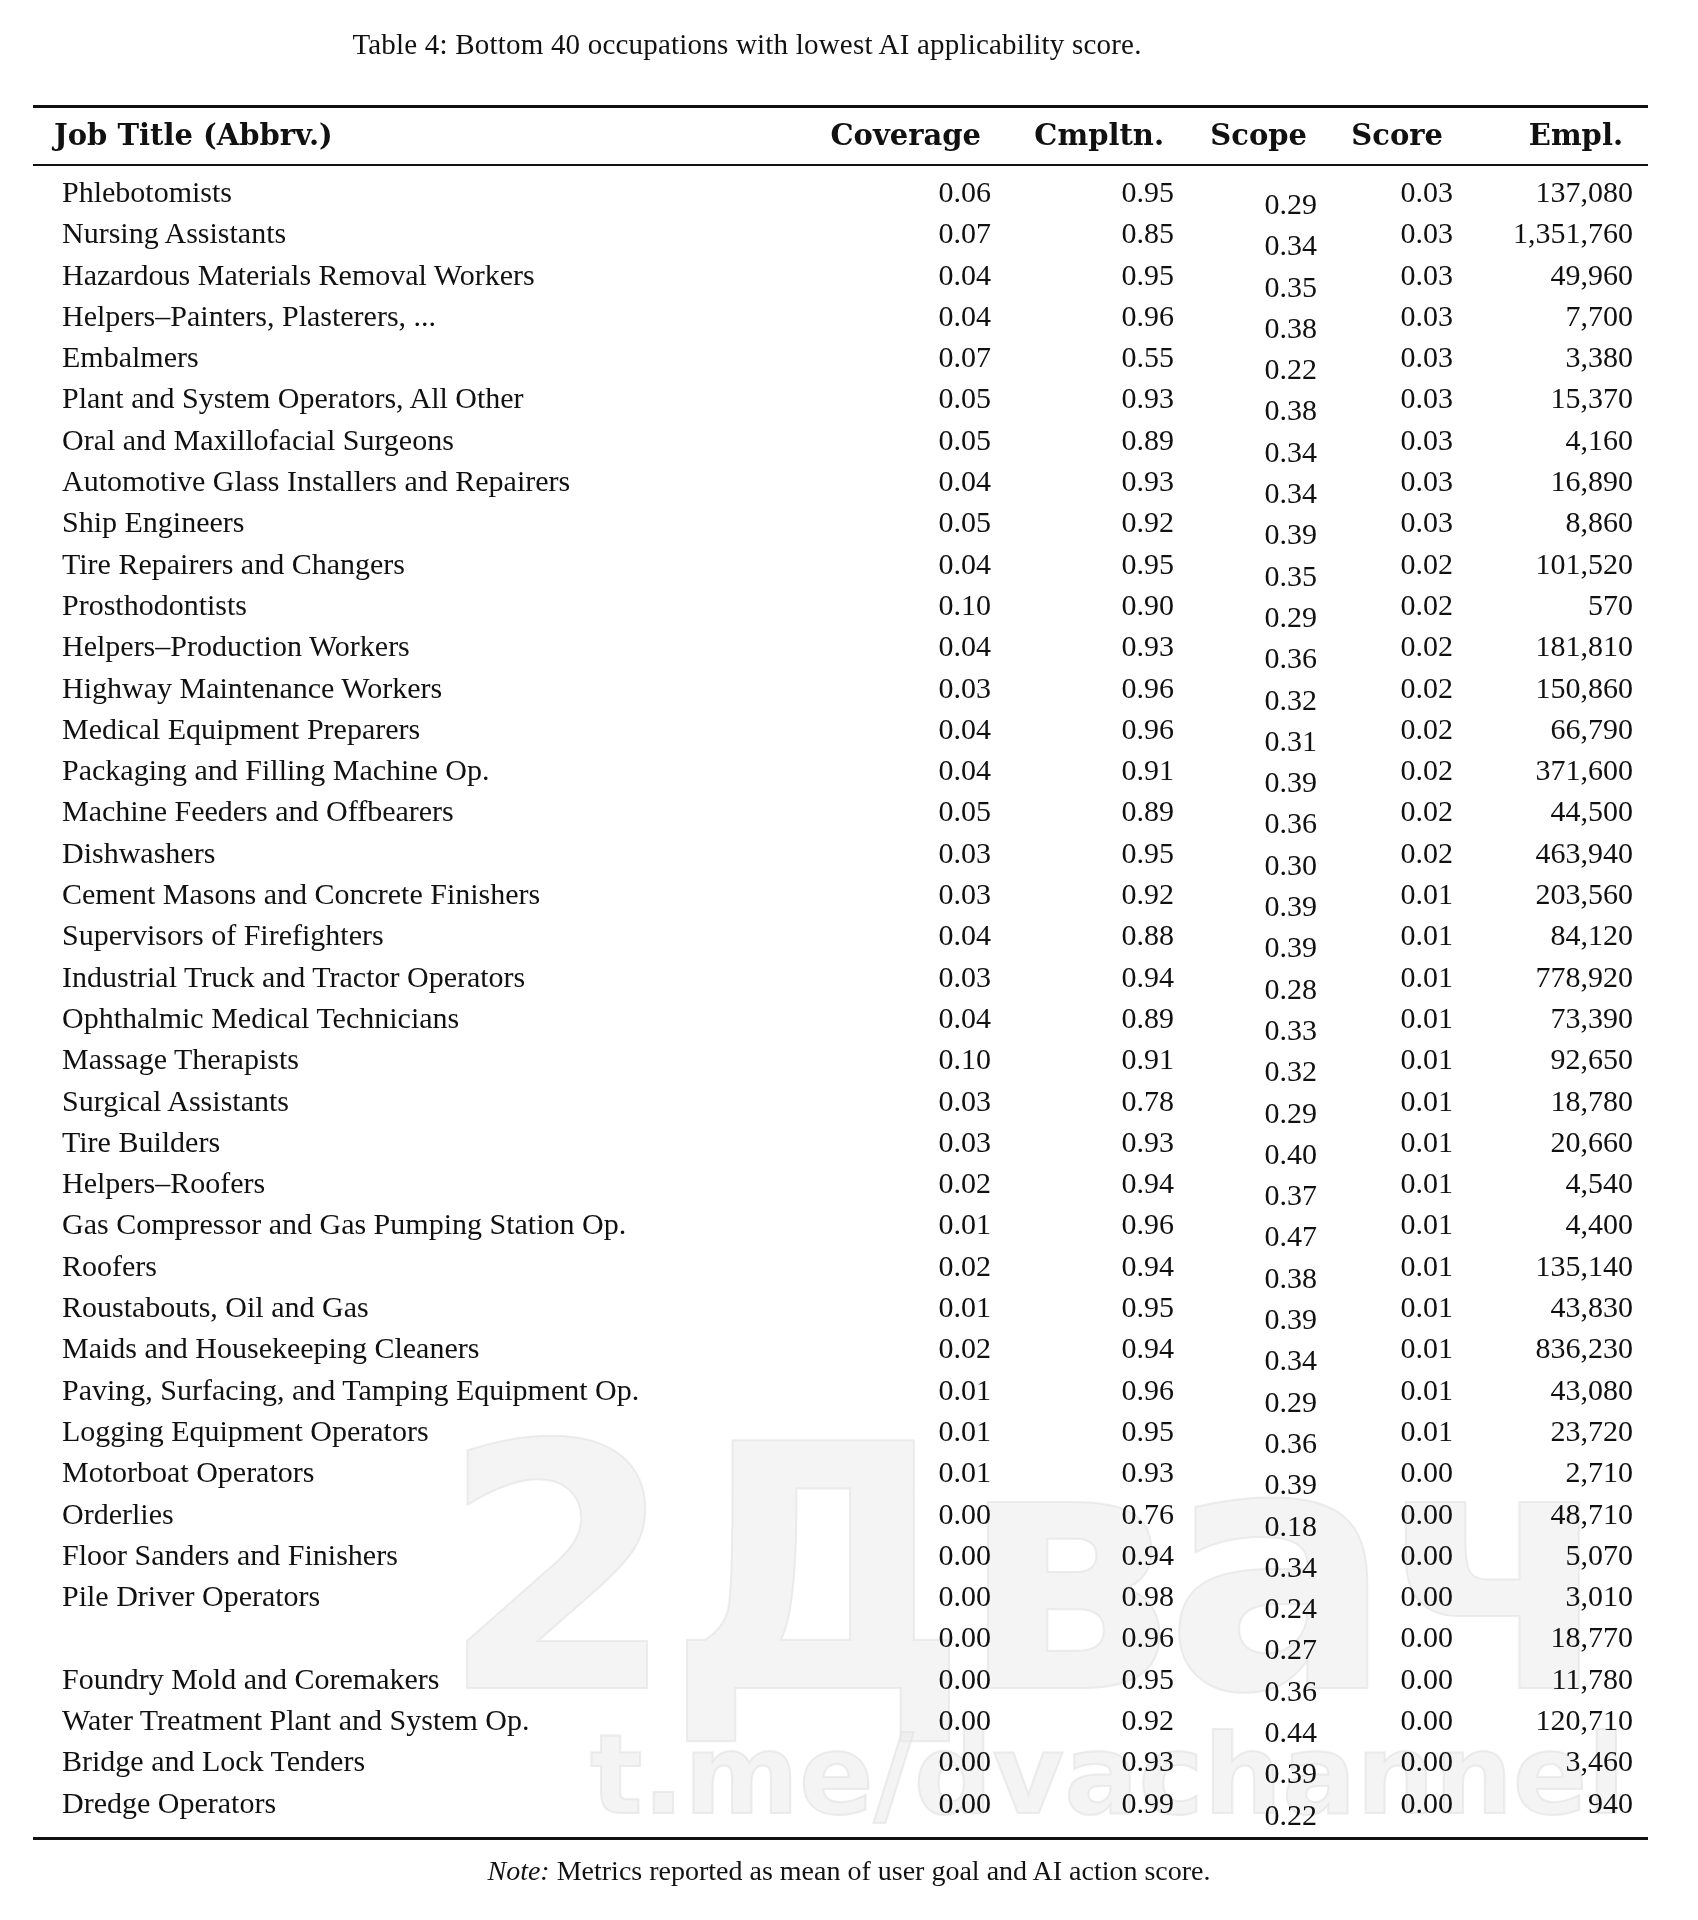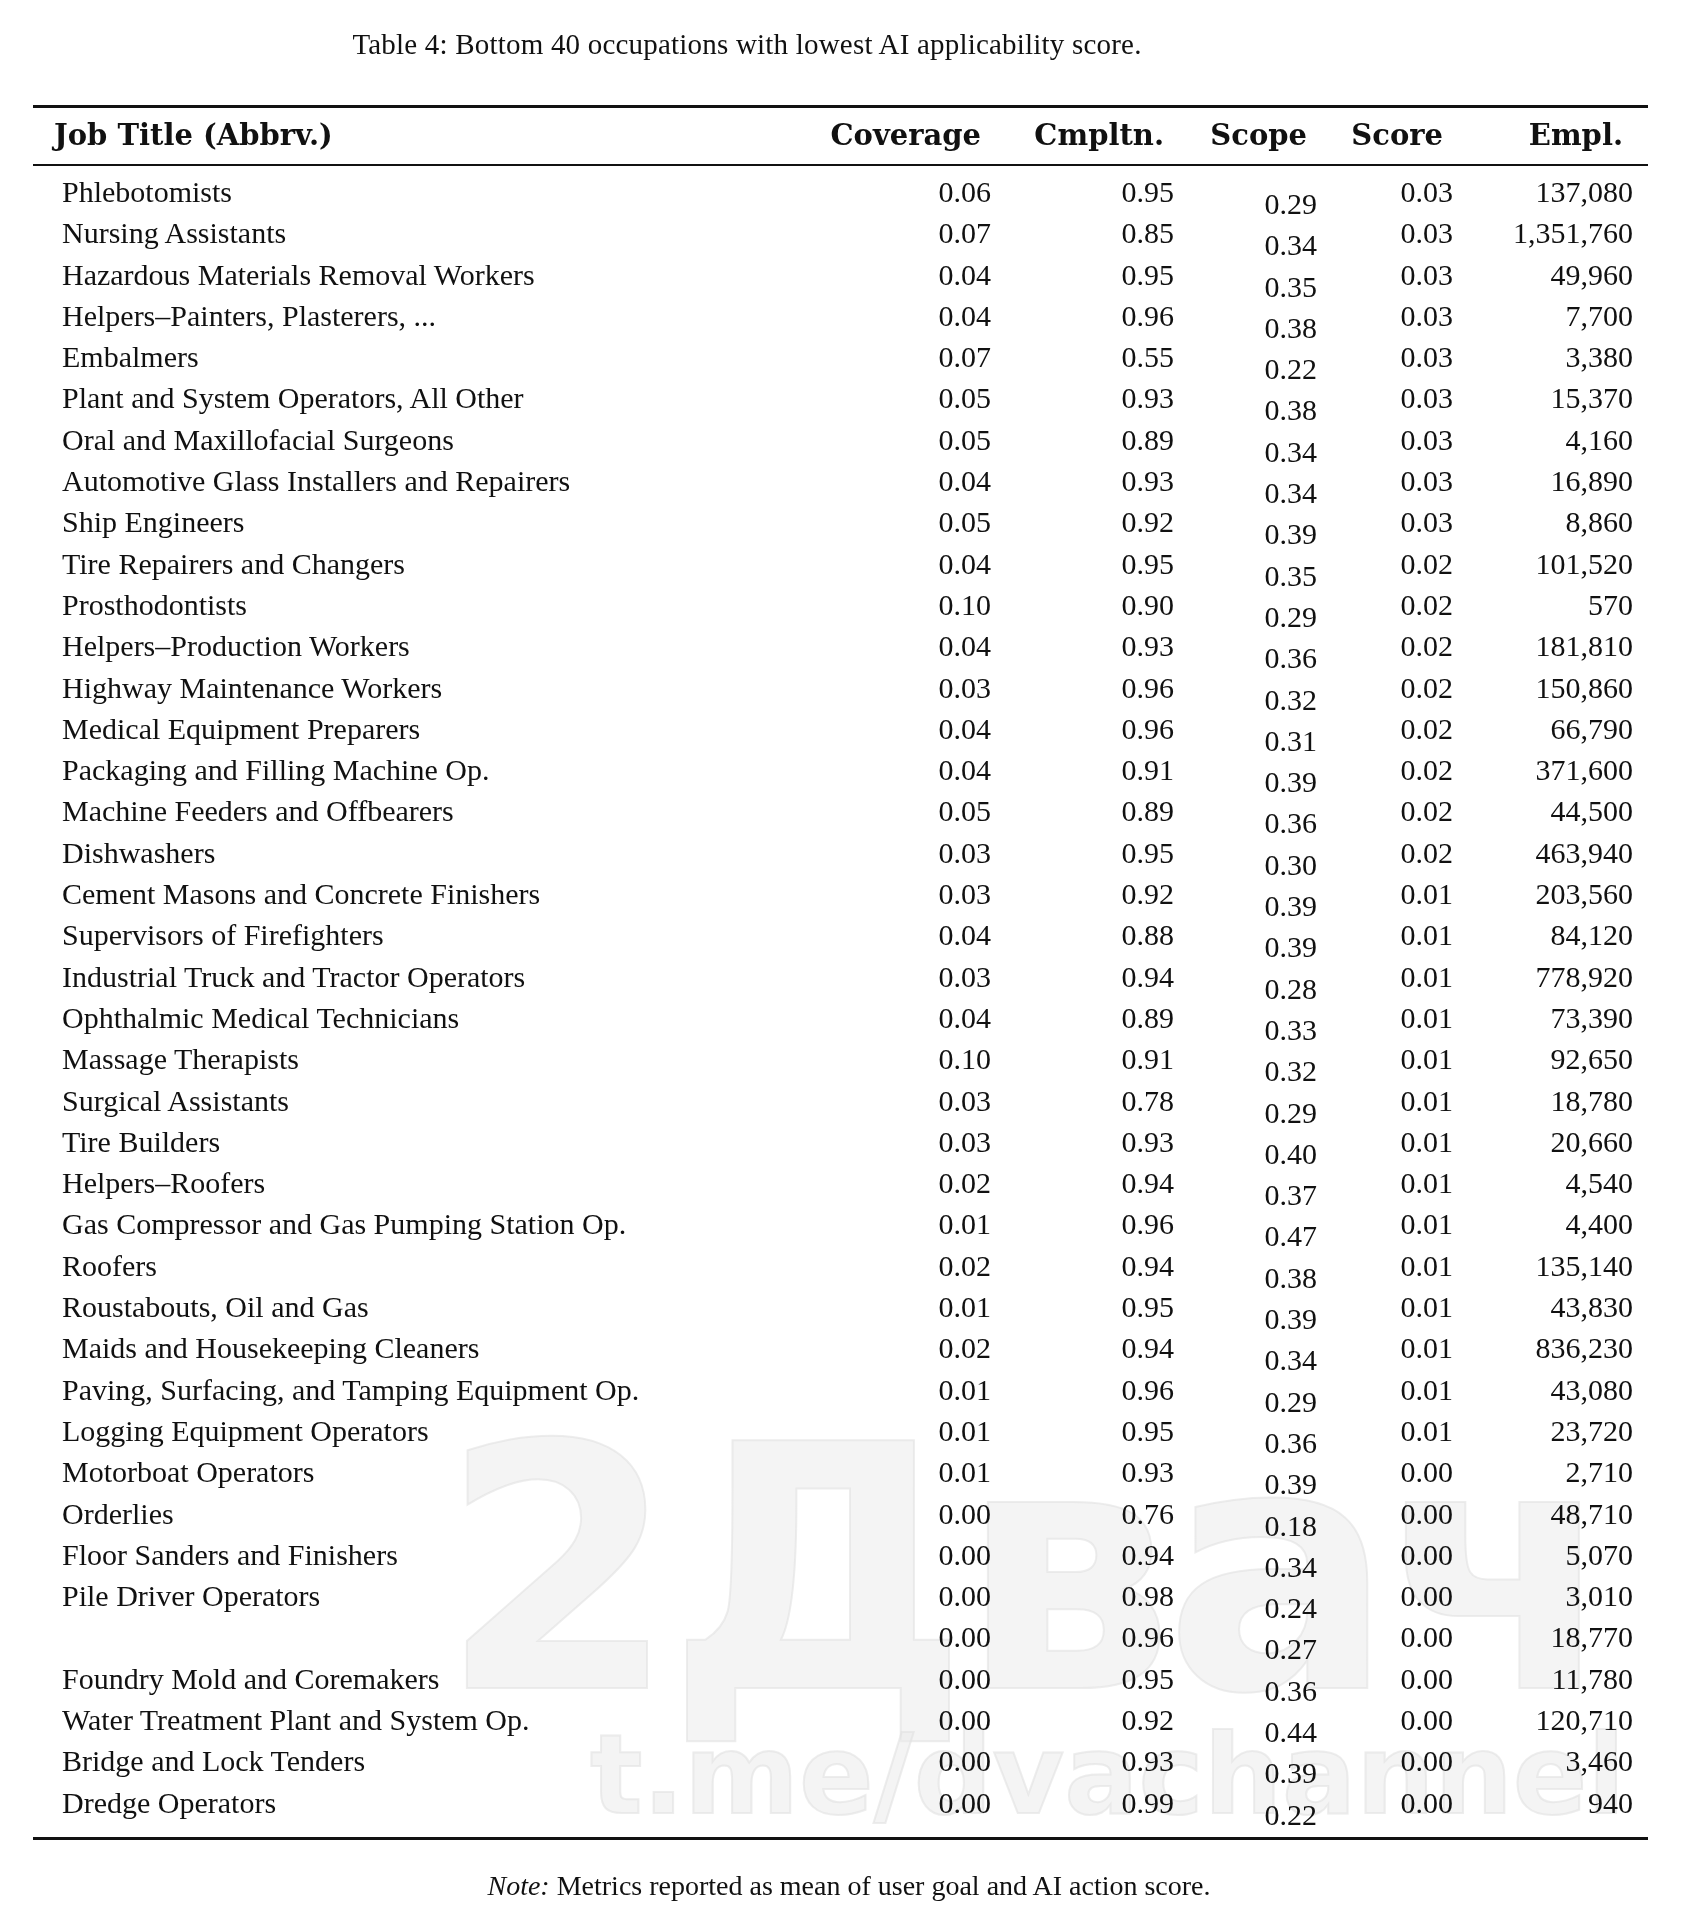--- a/index.html
+++ b/index.html
@@ -39,21 +39,21 @@
     .row span { position: absolute; top: 2px; white-space: nowrap; }
     .c-title { left: 54px; }
     .c-cov { right: calc(1698px - 983px); }
     .c-cmp { right: calc(1698px - 1166px); }
     .c-scp { right: calc(1698px - 1309px); margin-top: 12px; }
     .c-scr { right: calc(1698px - 1445px); }
     .c-emp { right: calc(1698px - 1625px); }
 
     .note {
       position: absolute; top: 1855px; left: 0; width: 1698px; text-align: center;
-      font-size: 28px; font-family: "Liberation Serif", "DejaVu Serif", serif; margin-top: 15px;
+      font-size: 28px; font-family: "Liberation Serif", "DejaVu Serif", serif;
     }
     .note em { font-style: italic; }
 
     .watermark {
       position: absolute; pointer-events: none;
       font-family: "DejaVu Sans", sans-serif; font-weight: bold;
       color: rgba(235,235,235,0.55);
       -webkit-text-stroke: 2px rgba(225,225,225,0.6);
       white-space: nowrap;
     }

